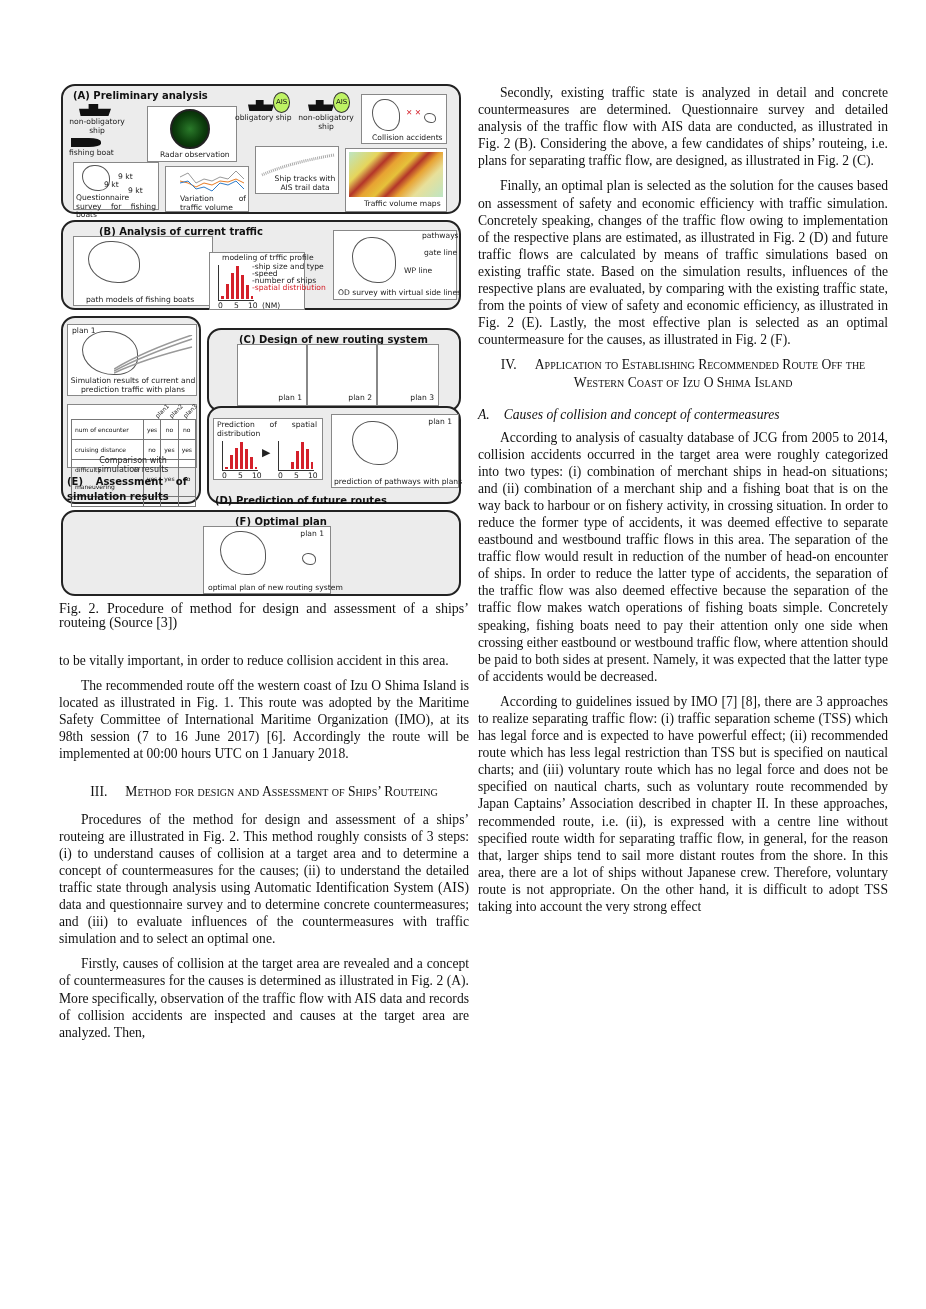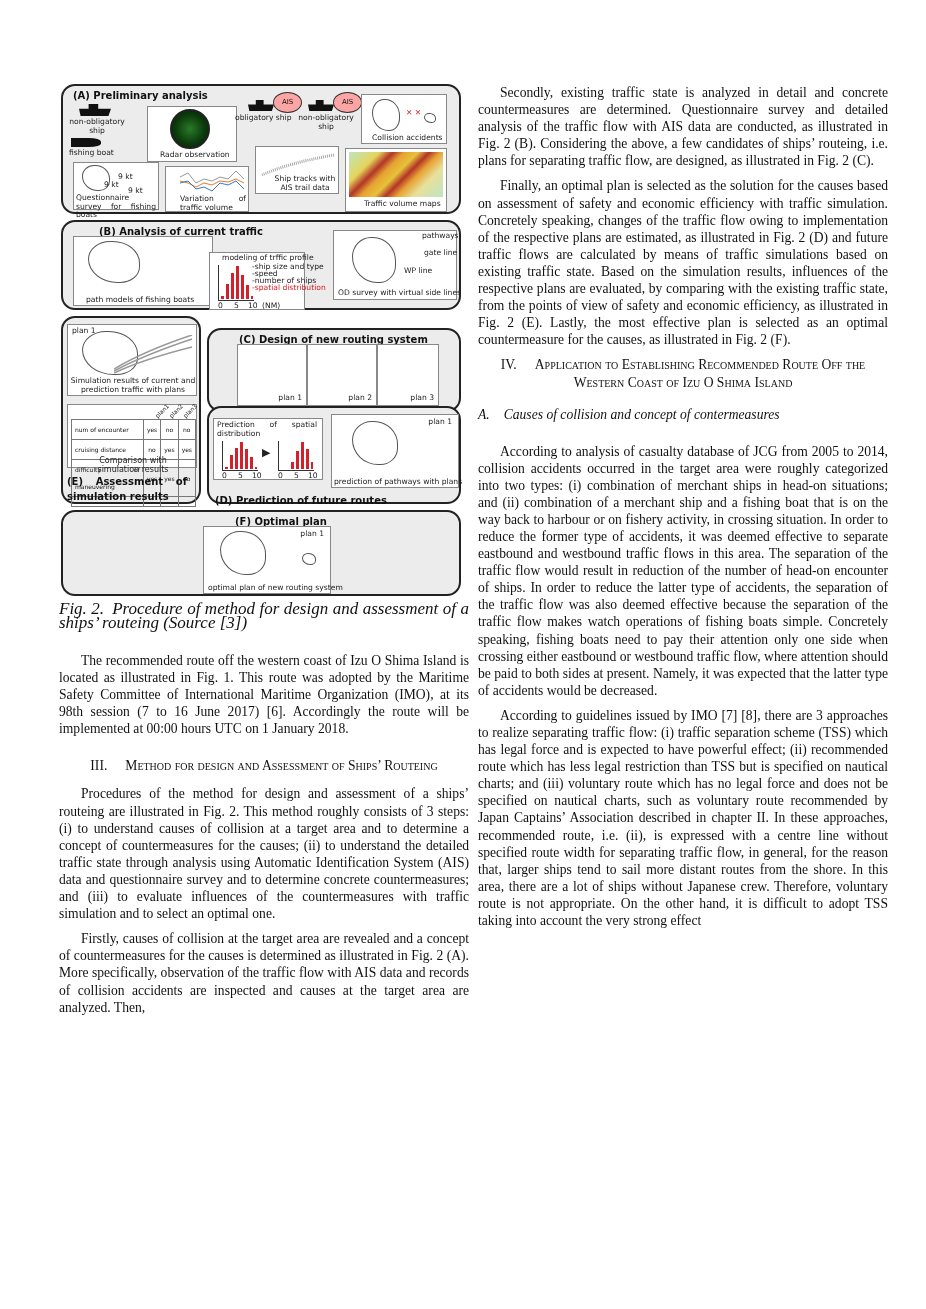--- a/index.html
+++ b/index.html
@@ -4,35 +4,35 @@
 <style>
   * { box-sizing: border-box; margin: 0; padding: 0; }
   body { width: 926px; height: 1309px; background: #fff; position: relative; font-family: "Liberation Serif", serif; color: #111; overflow: hidden; }
   .col { position: absolute; top: 84px; width: 410px; font-size: 13.6px; line-height: 17.1px; text-align: justify; }
   .col.left { left: 59px; }
   .col.right { left: 478px; top: 84px; }
   .para { text-indent: 22px; margin-bottom: 8px; }
   .para.noindent { text-indent: 0; }
   .heading { text-align: center; font-variant: small-caps; font-size: 13.6px; margin: 20px 0 10px; line-height: 18px; }
   .heading .num { margin-right: 18px; }
-  .subheading { font-style: italic; margin: 14px 0 19px; }
+  .subheading { font-style: italic; margin: 14px 0 5px; }
   .subheading .num { margin-right: 14px; }
-  .caption { font-size: 17px; line-height: 14px; margin-top: 6px; margin-bottom: 22px; text-align: justify; font-style: italic; }
+  .caption { font-size: 14px; line-height: 14px; margin-top: 6px; margin-bottom: 22px; text-align: justify; }
   .caption .lbl { margin-right: 8px; }
 
   
   .figure { position: relative; width: 412px; height: 512px; font-family: "DejaVu Sans", sans-serif; }
   .panel { position: absolute; border: 2px solid #222; border-radius: 14px; background: #ececec; }
   .ptitle { position: absolute; font-weight: bold; font-size: 10px; color: #111; white-space: nowrap; }
   .box { position: absolute; background: #fff; border: 1px solid #888; }
   .lbl-s { position: absolute; font-size: 7.6px; line-height: 8.5px; color: #222; white-space: nowrap; }
   .lbl-c { text-align: center; }
   .red { color: #d4202a; }
   .ship { position: absolute; background: #111; }
-  .ais { position: absolute; border: 1px solid #333; border-radius: 50%; background: #fca5a5; font-size: 7px; padding: 1px 8px; }
+  .ais { position: absolute; border: 1px solid #333; border-radius: 50%; background: #bef264; font-size: 7px; padding: 1px 2px; }
   .radar { position: absolute; border-radius: 50%; background: radial-gradient(circle, #2a7a2a 0%, #0c3d0c 55%, #041804 100%); border: 2px solid #222; }
   .hbar { position: absolute; bottom: 0; background: #d4202a; border: 0.5px solid #fff; }
   .axis { position: absolute; border-left: 1px solid #333; border-bottom: 1px solid #333; }
   .ttbl { position: absolute; border-collapse: collapse; font-size: 6px; }
   .ttbl td { border: 1px solid #777; padding: 1px 3px; height: 10px; }
   .ttbl td.v { text-align: center; width: 14px; }
   .map { position: absolute; background: linear-gradient(135deg, #bde5c4 0%, #e6d55a 22%, #b33529 32%, #e7a232 40%, #e6c23a 50%, #b33529 58%, #e7a232 66%, #e8e09a 78%, #bde5c4 100%); }
   .island { position: absolute; border: 1px solid #555; border-radius: 45% 55% 40% 60%; background: #fff; }
 </style>
 </head>
@@ -238,20 +238,21 @@
         <div class="island" style="left:98px;top:26px;width:14px;height:12px;"></div>
         <div class="lbl-s" style="left:4px;top:57px;">optimal plan of new routing system</div>
       </div>
     </div>
   </div>
 
   <div class="caption">
     <span class="lbl">Fig. 2.</span><span>Procedure of method for design and assessment of a ships’ routeing (Source [3])</span>
   </div>
 
+  <p class="para noindent">to be vitally important, in order to reduce collision accident in this area.</p>
   <p class="para">The recommended route off the western coast of Izu O Shima Island is located as illustrated in Fig. 1. This route was adopted by the Maritime Safety Committee of International Maritime Organization (IMO), at its 98th session (7 to 16 June 2017) [6]. Accordingly the route will be implemented at 00:00 hours UTC on 1 January 2018.</p>
 
   <div class="heading">
     <span class="num">III.</span><span>Method for design and Assessment of Ships’ Routeing</span>
   </div>
 
   <p class="para">Procedures of the method for design and assessment of a ships’ routeing are illustrated in Fig. 2. This method roughly consists of 3 steps: (i) to understand causes of collision at a target area and to determine a concept of countermeasures for the causes; (ii) to understand the detailed traffic state through analysis using Automatic Identification System (AIS) data and questionnaire survey and to determine concrete countermeasures; and (iii) to evaluate influences of the countermeasures with traffic simulation and to select an optimal one.</p>
   <p class="para">Firstly, causes of collision at the target area are revealed and a concept of countermeasures for the causes is determined as illustrated in Fig. 2 (A). More specifically, observation of the traffic flow with AIS data and records of collision accidents are inspected and causes at the target area are analyzed. Then,</p>
 </div>
 

